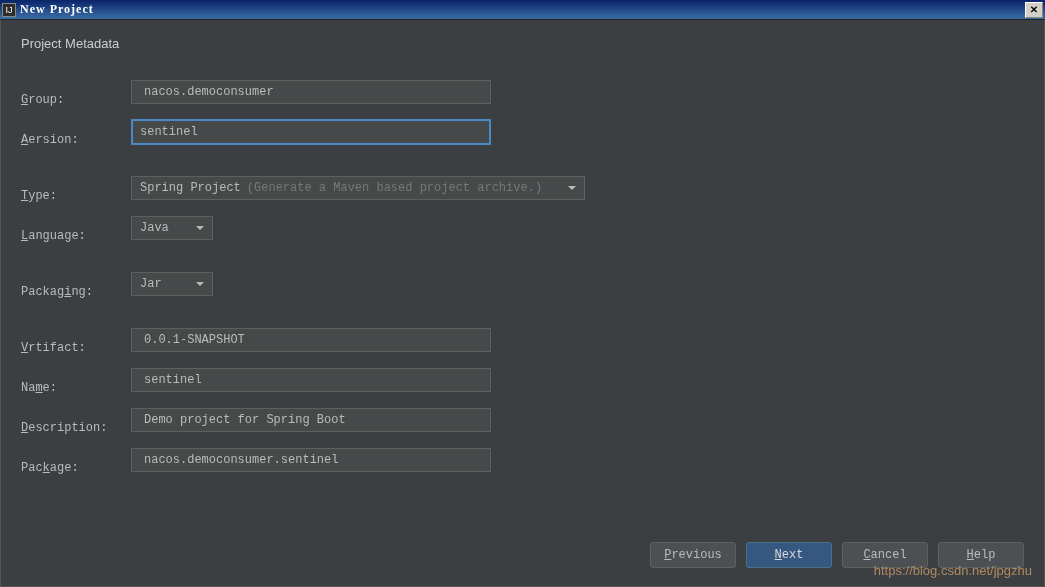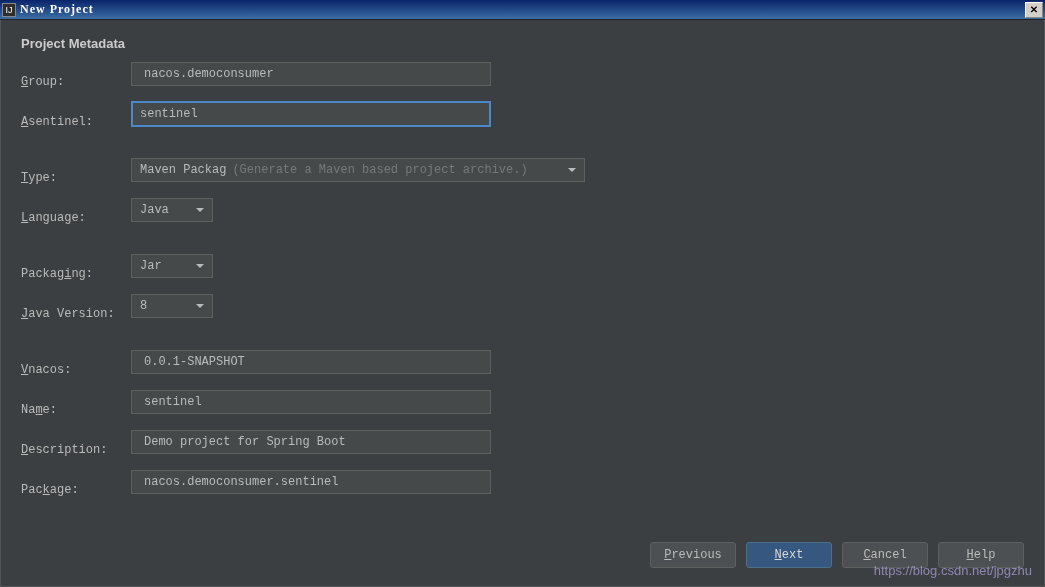--- a/index.html
+++ b/index.html
@@ -53,22 +53,21 @@
       position: absolute;
       top: 20px; left: 0; right: 0; bottom: 0;
       padding: 16px 20px;
       border: 1px solid #555;
       border-top: none;
       background: #3c3f41;
     }
     .section-title {
       color: #cccccc;
       font-size: 13px;
-      margin-bottom: 8px;
-      font-weight: bold;
+      margin-bottom: 26px;
     }
     .form-row {
       display: flex;
       align-items: center;
       margin-bottom: 10px;
     }
     .form-row.gap {
       margin-top: 26px;
     }
     .label {
@@ -135,21 +134,21 @@
     }
     .btn.primary {
       background: #365880;
       border: 1px solid #4a708b;
       color: #d8d8d8;
     }
     .btn .u { text-decoration: underline; }
     .watermark {
       position: absolute;
       bottom: 8px; right: 12px;
-      color: #c4b5fd;
+      color: #fdba74;
       font-size: 13px;
       opacity: 0.6;
       font-family: sans-serif;
       pointer-events: none;
     }
   </style>
 </head>
 <body>
 
 <div class="titlebar">
@@ -160,58 +159,51 @@
 
 <div class="content">
   <div class="section-title">Project Metadata</div>
 
   <div class="form-row">
     <div class="label"><span class="u">G</span><span>roup:</span></div>
     <input class="input wide" value="nacos.democonsumer" style="">
   </div>
 
   <div class="form-row">
-    <div class="label"><span class="u">A</span><span>sentinel:</span></div>
+    <div class="label"><span class="u">A</span><span>ersion:</span></div>
     <input class="input wide focus" value="sentinel" style="">
   </div>
 
   <div class="form-row gap">
     <div class="label"><span class="u">T</span><span>ype:</span></div>
     <div class="select wide">
-      <span><span>Maven Packag</span><span class="hint">(Generate a Maven based project archive.)</span></span>
+      <span><span>Spring Project</span><span class="hint">(Generate a Maven based project archive.)</span></span>
       <span class="arrow"></span>
     </div>
   </div>
 
   <div class="form-row">
     <div class="label"><span class="u">L</span><span>anguage:</span></div>
     <div class="select small">
       <span>Java</span>
       <span class="arrow"></span>
     </div>
   </div>
 
   <div class="form-row gap">
     <div class="label"><span>Packag</span><span class="u">i</span><span>ng:</span></div>
     <div class="select small">
       <span>Jar</span>
       <span class="arrow"></span>
     </div>
   </div>
 
-  <div class="form-row">
-    <div class="label"><span class="u">J</span><span>ava Version:</span></div>
-    <div class="select small">
-      <span>8</span>
-      <span class="arrow"></span>
-    </div>
-  </div>
 
   <div class="form-row gap">
-    <div class="label"><span class="u">V</span><span>nacos:</span></div>
+    <div class="label"><span class="u">V</span><span>rtifact:</span></div>
     <input class="input wide" value="0.0.1-SNAPSHOT" style="">
   </div>
 
   <div class="form-row">
     <div class="label"><span>Na</span><span class="u">m</span><span>e:</span></div>
     <input class="input wide" value="sentinel" style="">
   </div>
 
   <div class="form-row">
     <div class="label"><span class="u">D</span><span>escription:</span></div>

